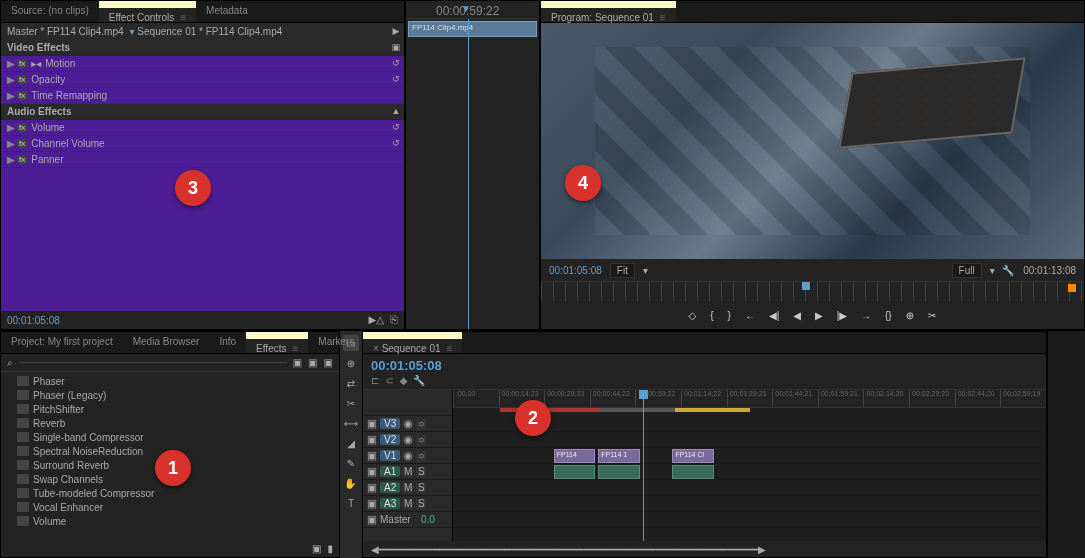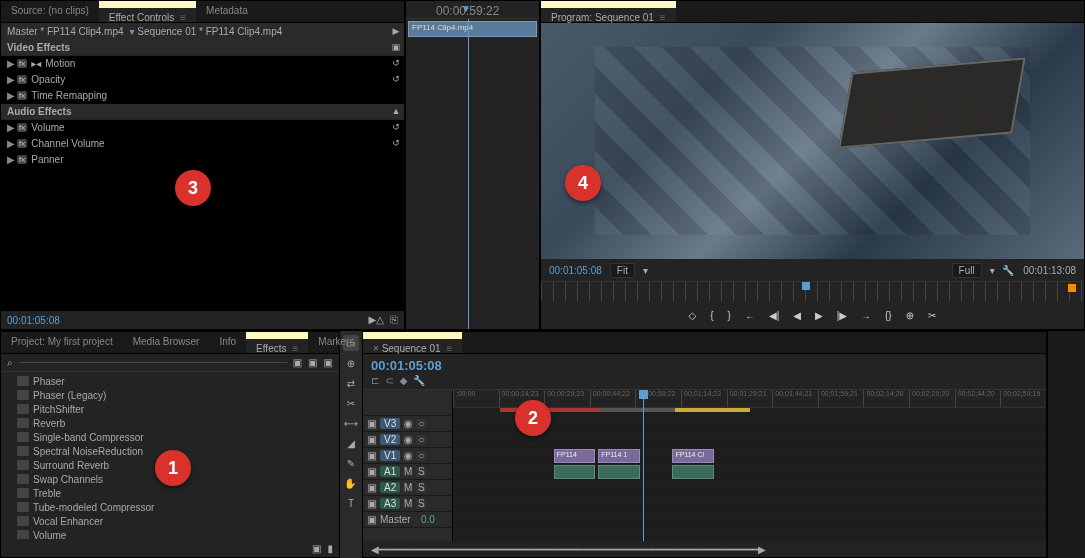--- a/index.html
+++ b/index.html
@@ -7,21 +7,21 @@
 .top-row{display:flex;height:330px}
 .bottom-row{display:flex;height:228px;border-top:1px solid #000}
 .panel{background:#232323;border:1px solid #000;display:flex;flex-direction:column;position:relative}
 .tabs{display:flex;background:#1a1a1a;height:22px;border-bottom:1px solid #000}
 .tab{padding:4px 10px;color:#888;cursor:pointer;white-space:nowrap}
 .tab.active{background:#232323;color:#ddd;border-top:7px solid #fef9c3}
 .tab .menu-icon{margin-left:6px;color:#666}
 .effect-controls{width:405px}
 .ec-header{background:#2a2a2a;padding:3px 6px;font-size:9px;display:flex;align-items:flex-end}
 .ec-header .sep{margin-left:6px;color:#5a9fd4}
-.ec-body{flex:1;overflow:auto;background:#000000}
+.ec-body{flex:1;overflow:auto;background:#4c1d95}
 .ec-row{display:flex;align-items:center;padding:2px 6px;height:16px;border-bottom:1px solid rgba(0,0,0,0.1)}
 .ec-row.header{background:#2a2a2a;color:#ccc;font-weight:bold}
 .ec-row .tri{width:10px;color:#888}
 .ec-row .fx{background:#444;color:#ccc;padding:0 2px;font-size:8px;border-radius:2px;margin-right:4px}
 .ec-row .label{flex:1}
 .ec-footer{display:flex;align-items:center;padding:3px 6px;background:#232323;height:18px}
 .ec-tc{color:#5a9fd4}
 .ec-footer .right{margin-left:auto;display:flex;gap:6px;color:#aaa}
 .mini-tl{width:135px;background:#232323;display:flex;flex-direction:column}
 .mini-tl-top{height:18px;border-bottom:1px solid #333;position:relative}
@@ -269,25 +269,20 @@
           <span>Surround Reverb</span>
         </div>
         <div class="proj-row">
           <span class="tri"></span>
           <span class="icon "></span>
           <span>Swap Channels</span>
         </div>
         <div class="proj-row">
           <span class="tri"></span>
           <span class="icon "></span>
-          <span>Treble</span>
-        </div>
-        <div class="proj-row">
-          <span class="tri"></span>
-          <span class="icon "></span>
           <span>Tube-modeled Compressor</span>
         </div>
         <div class="proj-row">
           <span class="tri"></span>
           <span class="icon "></span>
           <span>Vocal Enhancer</span>
         </div>
         <div class="proj-row">
           <span class="tri"></span>
           <span class="icon "></span>

